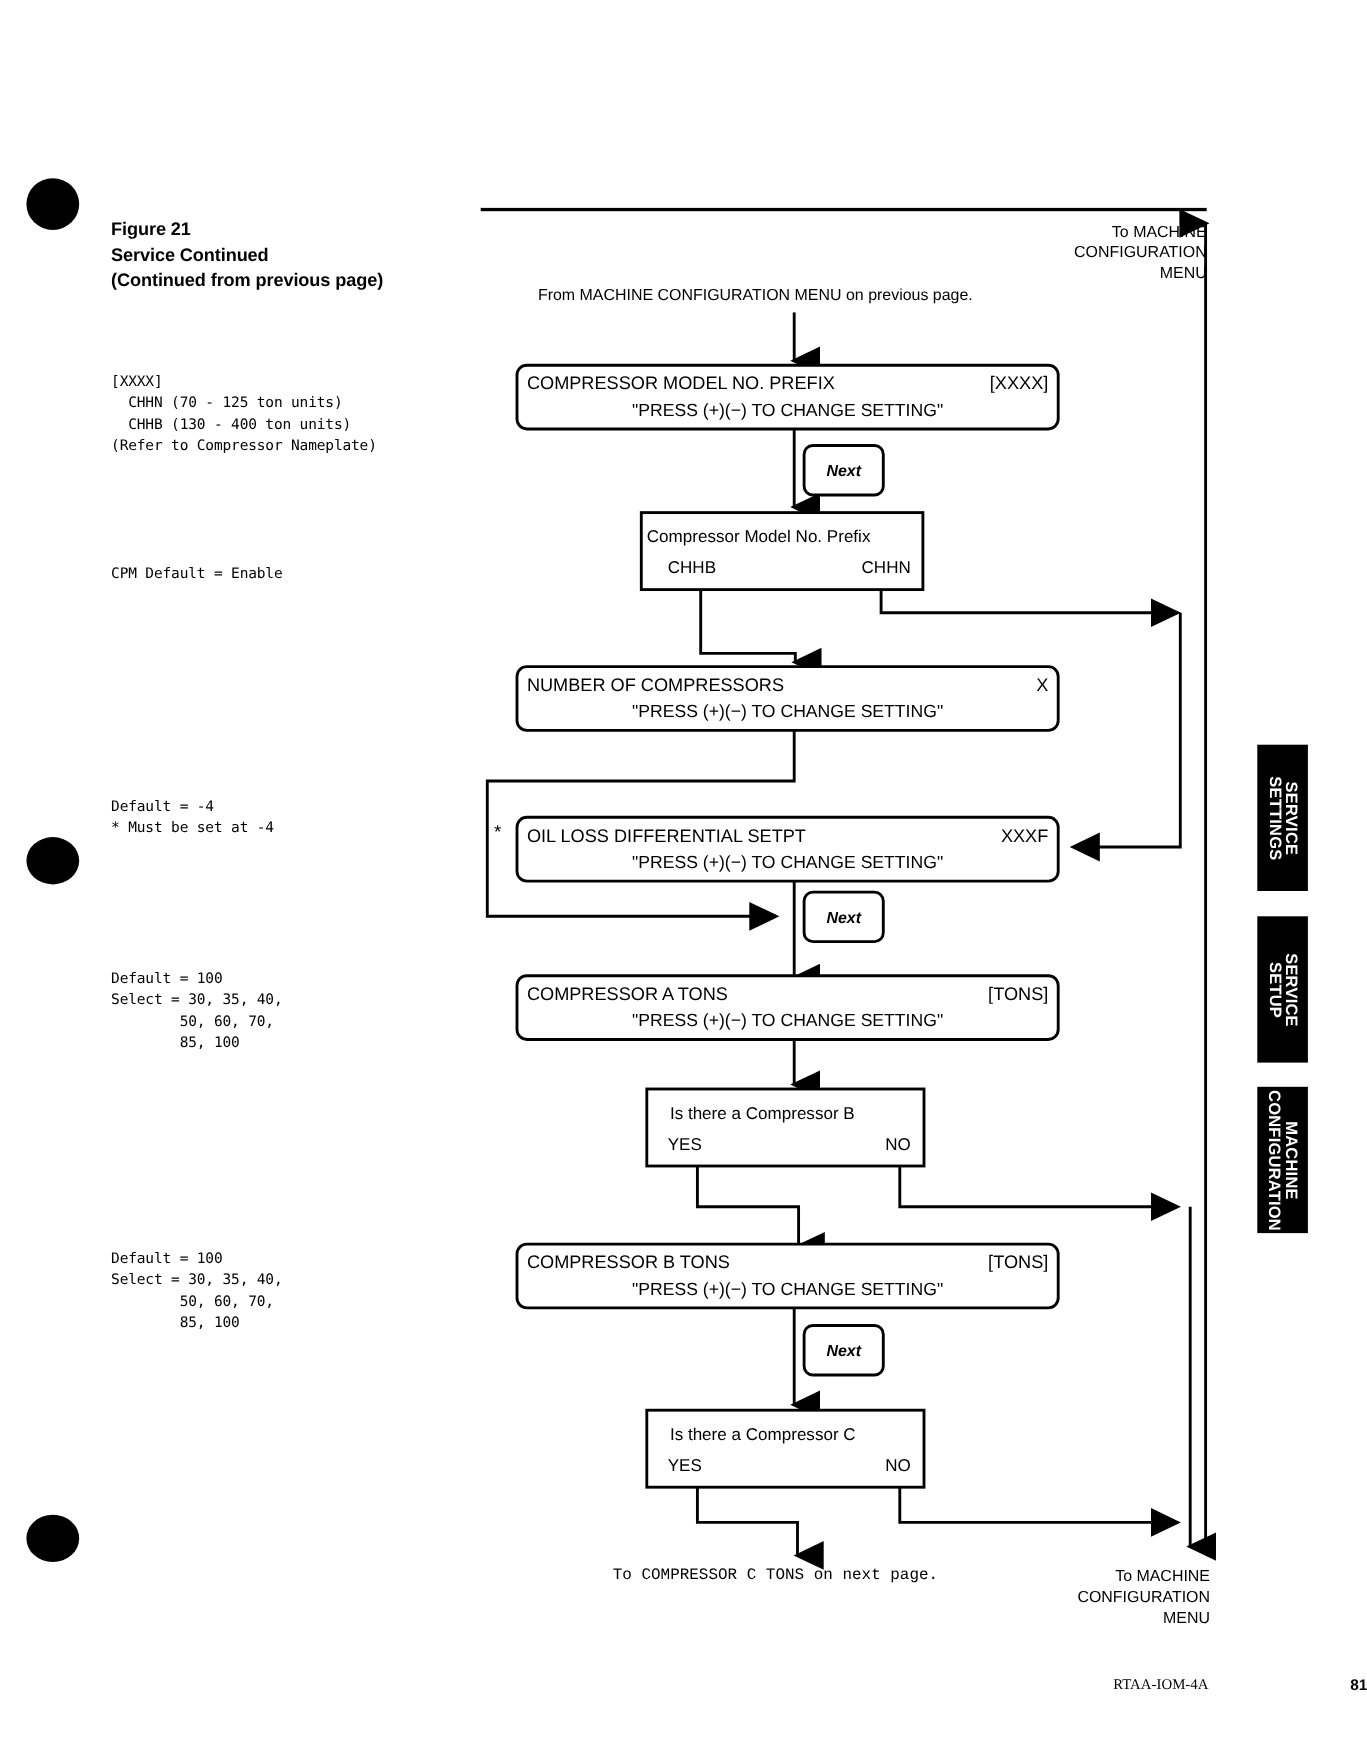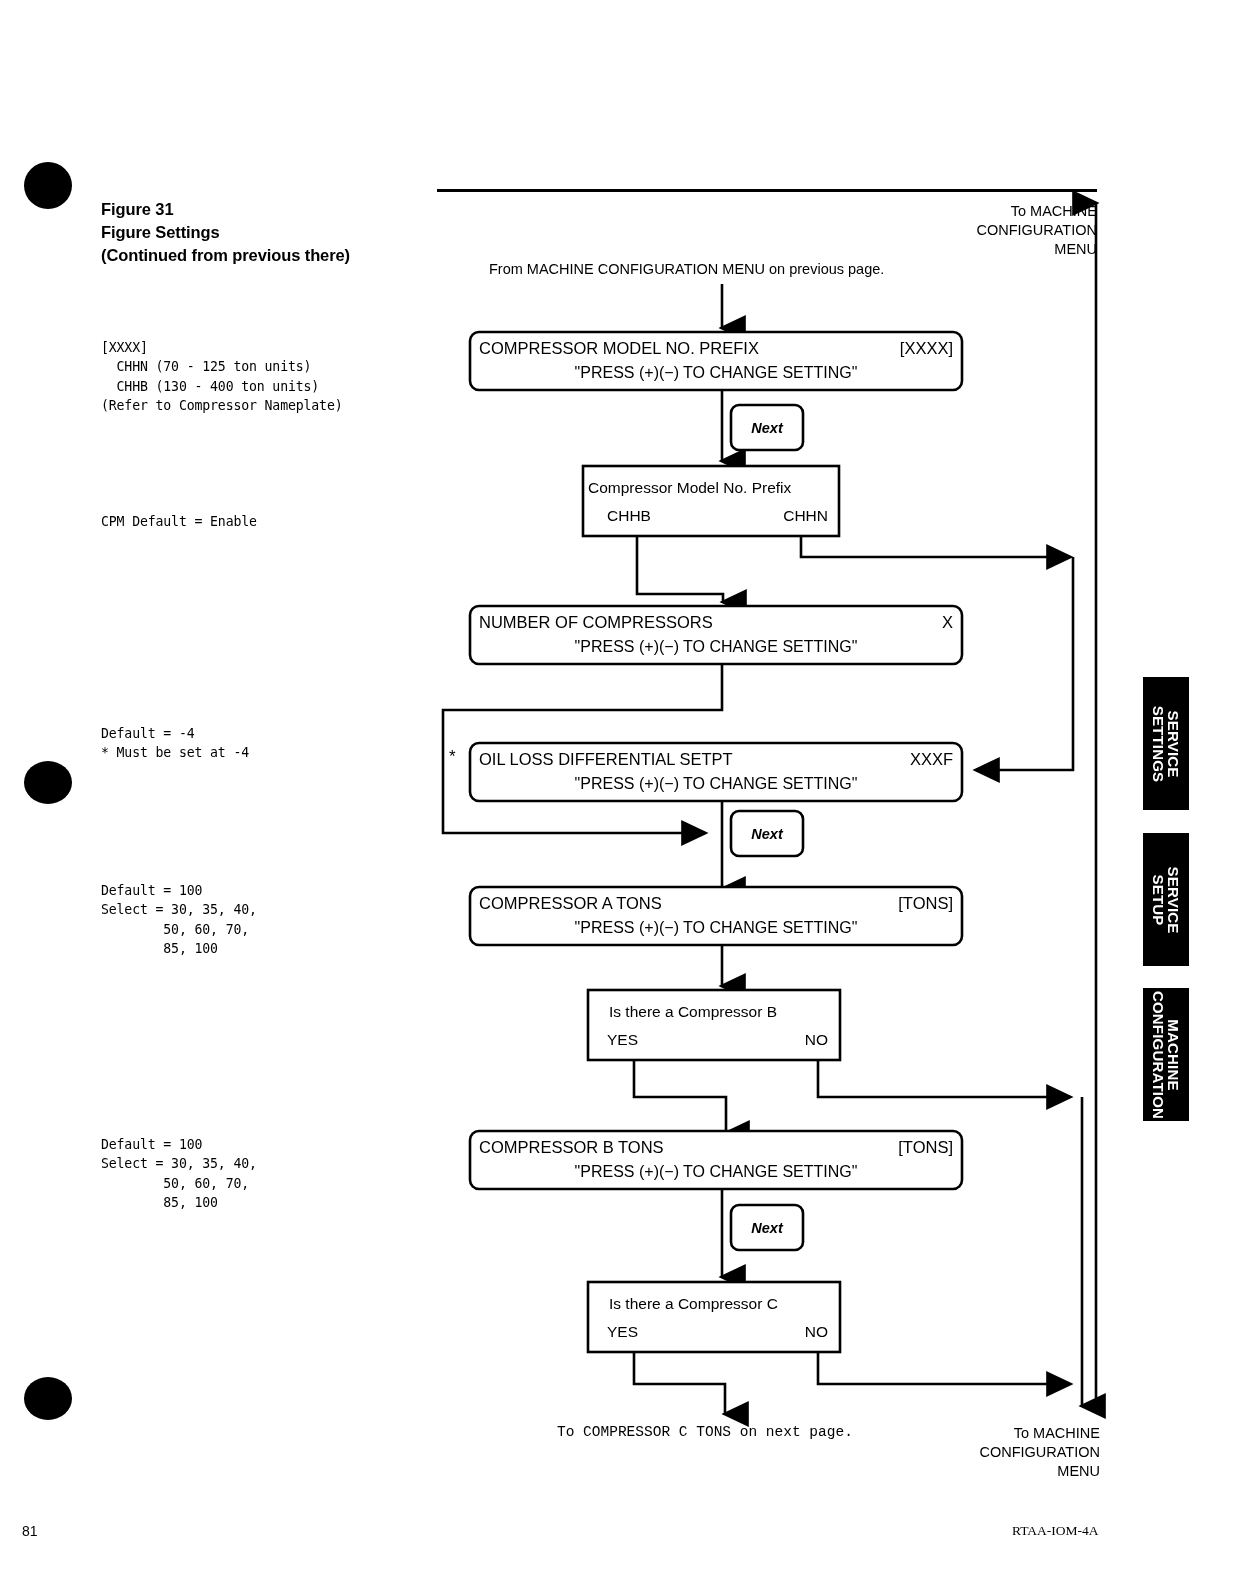--- a/index.html
+++ b/index.html
@@ -55,36 +55,36 @@
   }
   .tab span{
     transform:rotate(90deg);white-space:nowrap;text-align:center;
     font-size:15px;font-weight:bold;line-height:1.0;letter-spacing:0.2px;
   }
   .tab-1{left:1143px;top:677px;width:46px;height:133px;}
   .tab-2{left:1143px;top:833px;width:46px;height:133px;}
   .tab-3{left:1143px;top:988px;width:46px;height:133px;}
 
   
-  .pg-num{position:absolute;left:0;right:0;top:1523px;text-align:left;font-size:14px;font-weight:normal;padding-left:22px;}
+  .pg-num{position:absolute;left:0;right:0;top:1523px;text-align:right;font-size:14px;font-weight:bold;padding-left:22px;}
   .doc-code{position:absolute;left:1012px;top:1523px;font-size:13.5px;font-family:Liberation Serif, serif;}
 </style>
 </head>
 <body>
 
 <div class="page">
 
   <div class="dot" style="left:24px;top:162px;width:48px;height:47px;"></div>
   <div class="dot" style="left:24px;top:761px;width:48px;height:43px;"></div>
   <div class="dot" style="left:24px;top:1377px;width:48px;height:43px;"></div>
 
   <div class="fig-title">
-    <div>Figure 31</div>
-    <div>Figure Settings</div>
-    <div>(Continued from previous there)</div>
+    <div>Figure 21</div>
+    <div>Service Continued</div>
+    <div>(Continued from previous page)</div>
   </div>
 
   <div class="note note-prefix">[XXXX]
   CHHN (70 - 125 ton units)
   CHHB (130 - 400 ton units)
 (Refer to Compressor Nameplate)</div>
   <div class="note note-cpm">CPM Default = Enable</div>
   <div class="note note-oil">Default = -4
 * Must be set at -4</div>
   <div class="note note-tonsA">Default = 100

